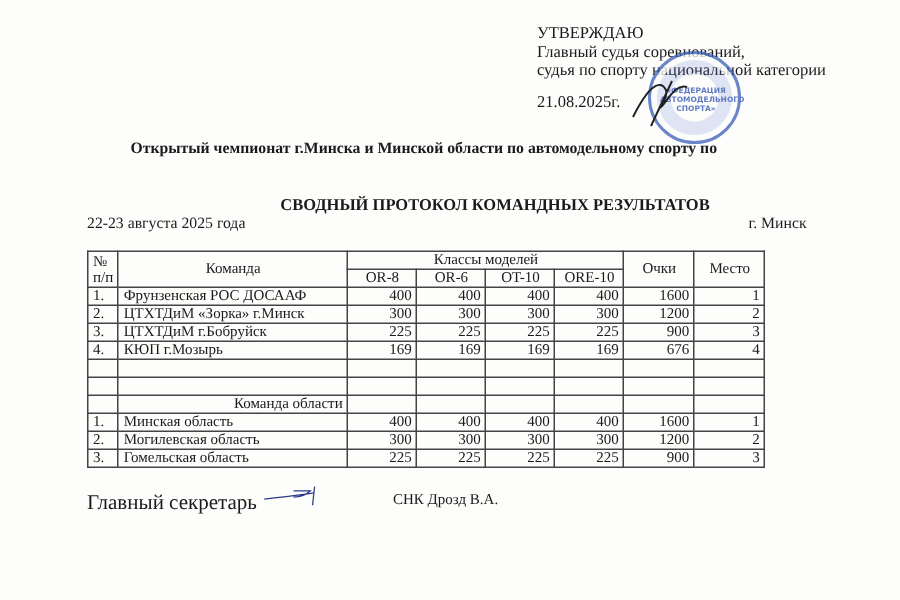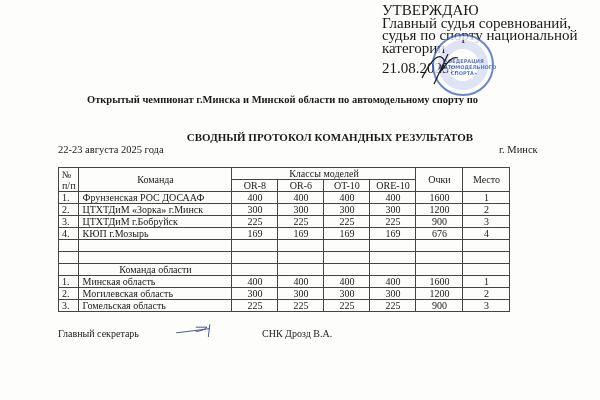--- a/index.html
+++ b/index.html
@@ -1,37 +1,37 @@
 <!DOCTYPE html>
 <html><head>
 <meta charset="utf-8">
 <style>
   html,body{margin:0;padding:0;}
   body{width:600px;height:400px;background:#fdfdfc;position:relative;overflow:hidden;
        font-family:"Liberation Serif","DejaVu Serif",serif;color:#1a1a1a;}
   .abs{position:absolute;}
-  .approve{left:358px;top:4px;font-size:15px;line-height:12.5px;margin-left:24px;}
+  .approve{left:358px;top:16px;font-size:11px;line-height:12.5px;}
   .approve .sp{height:8px;}
   .stamp{left:432px;top:34px;width:62px;height:62px;border-radius:50%;
          border:2px solid #3a5fb8;box-sizing:border-box;opacity:.75;
          background:radial-gradient(circle,#fdfdfc 38%,rgba(90,120,210,.25) 40%,rgba(90,120,210,.25) 60%,#fdfdfc 62%);}
   .stamp span{position:absolute;left:6px;top:22px;width:48px;text-align:center;font-size:5px;line-height:6px;
               color:#2c4fb0;font-family:"DejaVu Sans",sans-serif;font-weight:bold;}
   .title{left:0;width:521px;text-align:center;font-weight:bold;font-size:10.5px;line-height:12.5px;top:94px;}
   .title .l1{padding-left:44px;}
   .proto{left:0;width:600px;text-align:center;font-weight:bold;font-size:11px;top:131px;padding-left:60px;box-sizing:border-box;}
   .date{left:58px;top:144px;font-size:10.5px;}
   .city{left:499px;top:144px;font-size:10.5px;}
   table{position:absolute;left:58px;top:167px;border-collapse:collapse;font-size:10px;}
   td,th{border:1px solid #444;padding:0 3px;height:11px;line-height:11px;font-weight:normal;white-space:nowrap;}
   th{text-align:center;}
-  td.c{text-align:center;}
+  td.c{text-align:right;}
   td.l{text-align:left;}
   .w-no{width:12px;} .w-team{width:146px;} .w-cls{width:39px;} .w-pts{width:40px;} .w-pl{width:40px;}
-  .sig{left:58px;top:328px;font-size:10px;}
+  .sig{left:58px;top:328px;font-size:14px;}
   .sig2{left:262px;top:328px;font-size:10px;}
   .sigline{left:165px;top:323px;width:65px;height:14px;}
 </style>
 </head>
 <body>
 
 <div class="abs approve">
   <div>УТВЕРЖДАЮ</div>
   <div>Главный судья соревнований,</div>
   <div>судья по спорту национальной категории</div>

